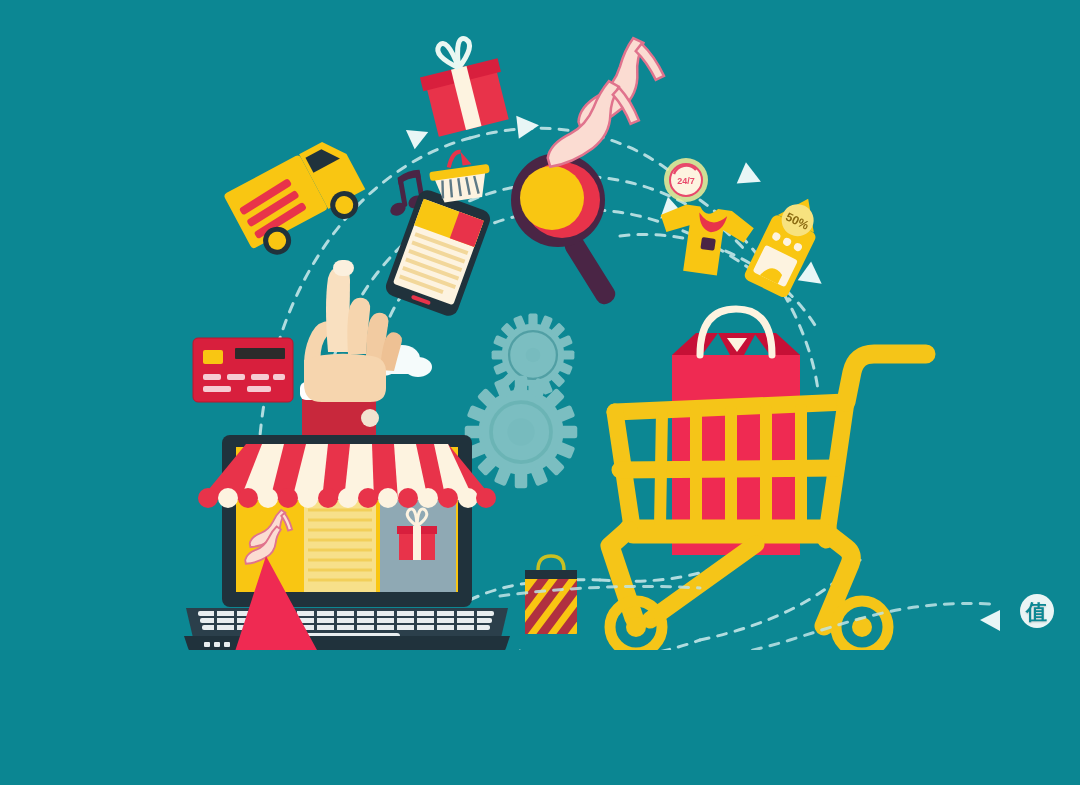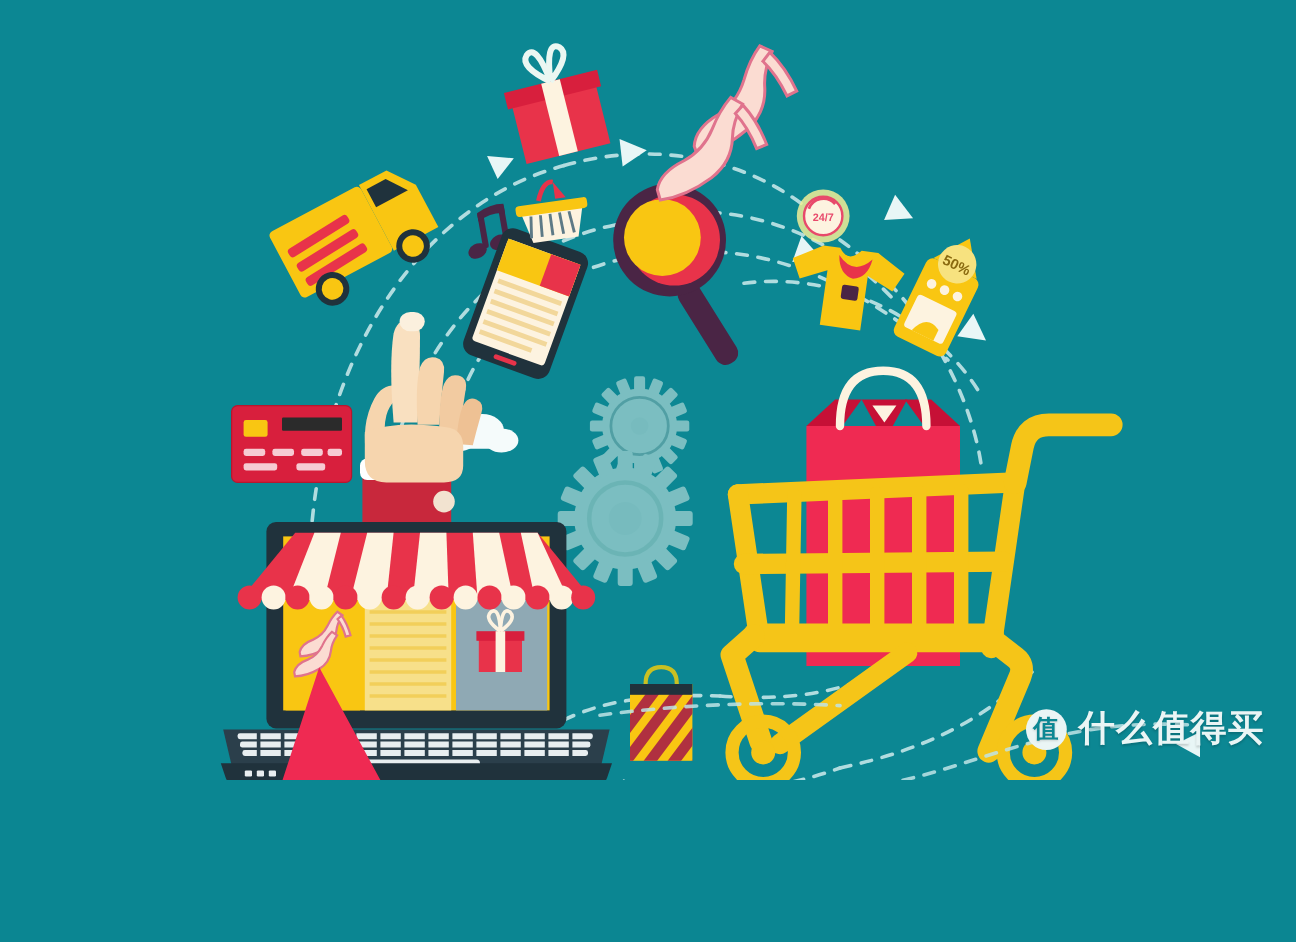--- a/index.html
+++ b/index.html
@@ -419,16 +419,15 @@
 
     <g fill="none" stroke="#bfe4e6" stroke-width="3" stroke-dasharray="9 9" stroke-linecap="round" opacity="0.85">
       <path d="M520,660 C600,672 700,668 790,640 C860,618 910,600 990,604"></path>
       <path d="M500,596 C560,588 630,584 700,588"></path>
     </g>
 
   </svg>
 
   <div class="wm">
     <span class="wm-badge">值</span>
-    <span>什么值得买</span>
   </div>
 
 </div>
 
 </body></html>

